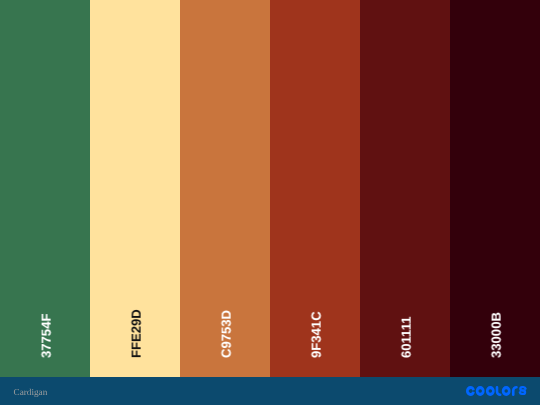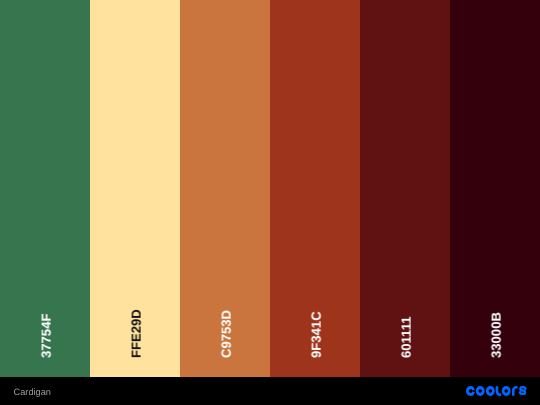--- a/index.html
+++ b/index.html
@@ -66,21 +66,21 @@
     </div>
 
     <div class="swatch" style="background: rgb(51, 0, 11);">
       <div class="hexlabel">
         <span style="color: rgb(255, 255, 255);">33000B</span>
       </div>
     </div>
 
   </div>
 
-  <div class="footer" style="background: #000000;">
+  <div class="footer" style="background: #0c4a6e; font-family: Liberation Serif, serif;">
 
     <div class="footer-name">Cardigan</div>
 
     <div class="logo">
       <svg viewBox="0 0 610 100" aria-hidden="true">
         <g id="logo-glyphs" fill-rule="evenodd" fill="#0066ff">
           <path d="M44.5 0 A44.5 50 0 1 0 44.5 100 A44.5 50 0 0 0 88 60 L63 56 A17.5 18 0 1 1 63 44 L88 40 A44.5 50 0 0 0 44.5 0 Z"></path>
           <path d="M142 0 A44 50 0 1 0 142 100 A44 50 0 1 0 142 0 Z M142 32 A17.5 18 0 1 1 142 68 A17.5 18 0 1 1 142 32 Z"></path>
           <path d="M243 0 A44 50 0 1 0 243 100 A44 50 0 1 0 243 0 Z M243 32 A17.5 18 0 1 1 243 68 A17.5 18 0 1 1 243 32 Z"></path>
           <path d="M402 0 A44 50 0 1 0 402 100 A44 50 0 1 0 402 0 Z M402 32 A17.5 18 0 1 1 402 68 A17.5 18 0 1 1 402 32 Z"></path>

